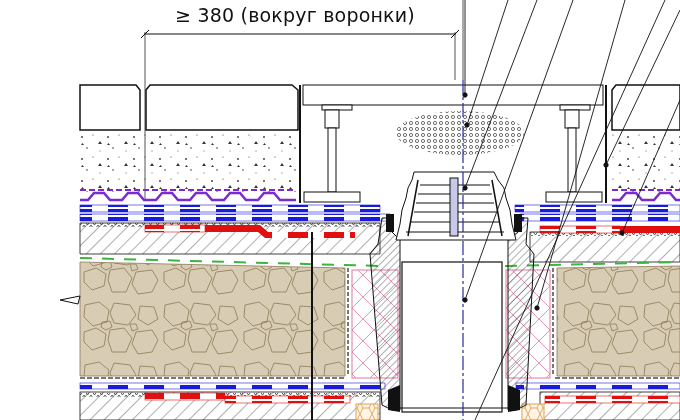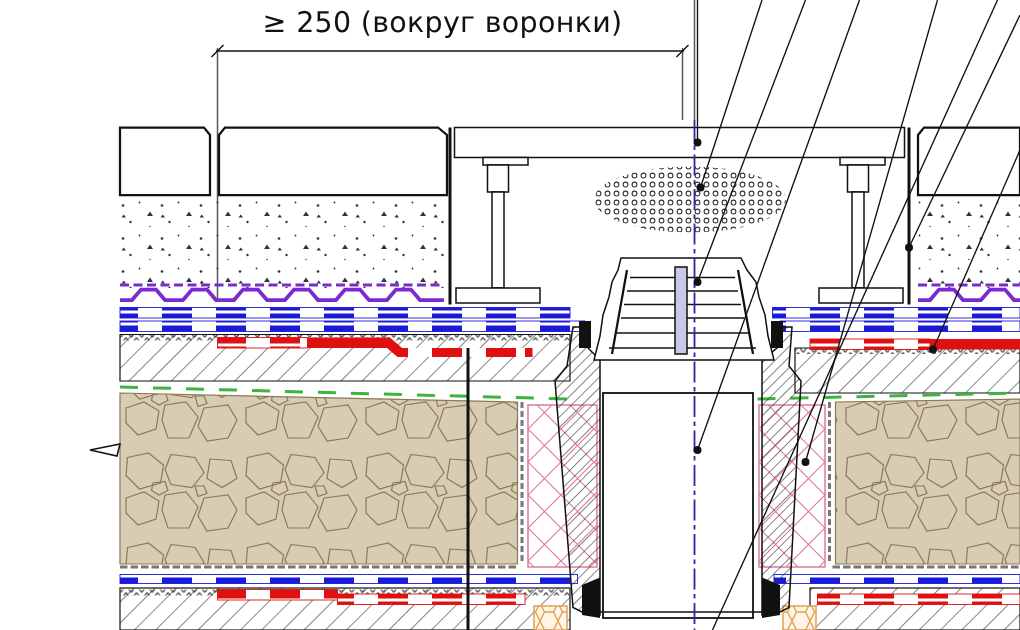--- a/index.html
+++ b/index.html
@@ -5,21 +5,21 @@
   html,body{margin:0;padding:0;background:#fff;}
   #canvas{position:relative;width:680px;height:420px;overflow:hidden;background:#fff;}
   .dim-label{position:absolute;left:150px;top:4px;width:290px;text-align:center;
     font-family:"DejaVu Sans","Liberation Sans",sans-serif;font-size:19px;color:#111;letter-spacing:0.2px;}
   svg{position:absolute;left:0;top:0;}
 </style>
 </head>
 <body>
 
 <div id="canvas">
-  <div class="dim-label">≥ 250 (вокруг воронки)</div>
+  <div class="dim-label">≥ 380 (вокруг воронки)</div>
 
   <svg width="680" height="420" viewBox="0 0 680 420">
     <defs>
       <pattern id="hatch" width="10" height="10" patternUnits="userSpaceOnUse" patternTransform="rotate(45)">
         <line x1="0" y1="0" x2="0" y2="10" stroke="#333" stroke-width="0.8"></line>
       </pattern>
       <pattern id="hatchDense" width="5" height="5" patternUnits="userSpaceOnUse" patternTransform="rotate(45)">
         <line x1="0" y1="0" x2="0" y2="5" stroke="#333" stroke-width="0.8"></line>
       </pattern>
       <pattern id="xins" width="22" height="22" patternUnits="userSpaceOnUse">

